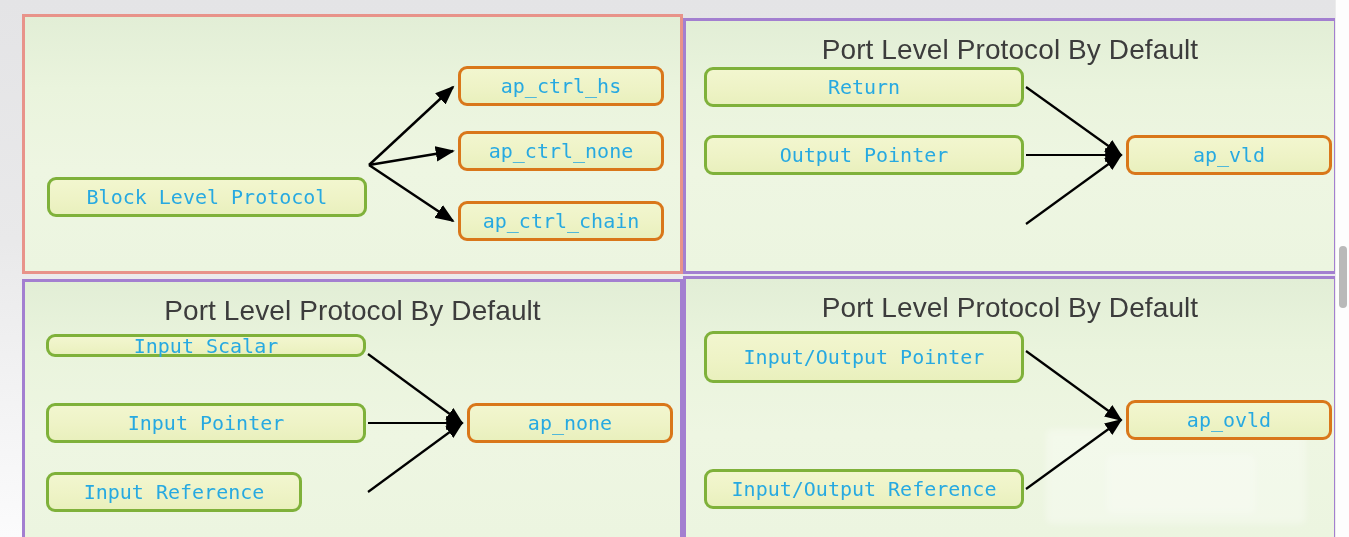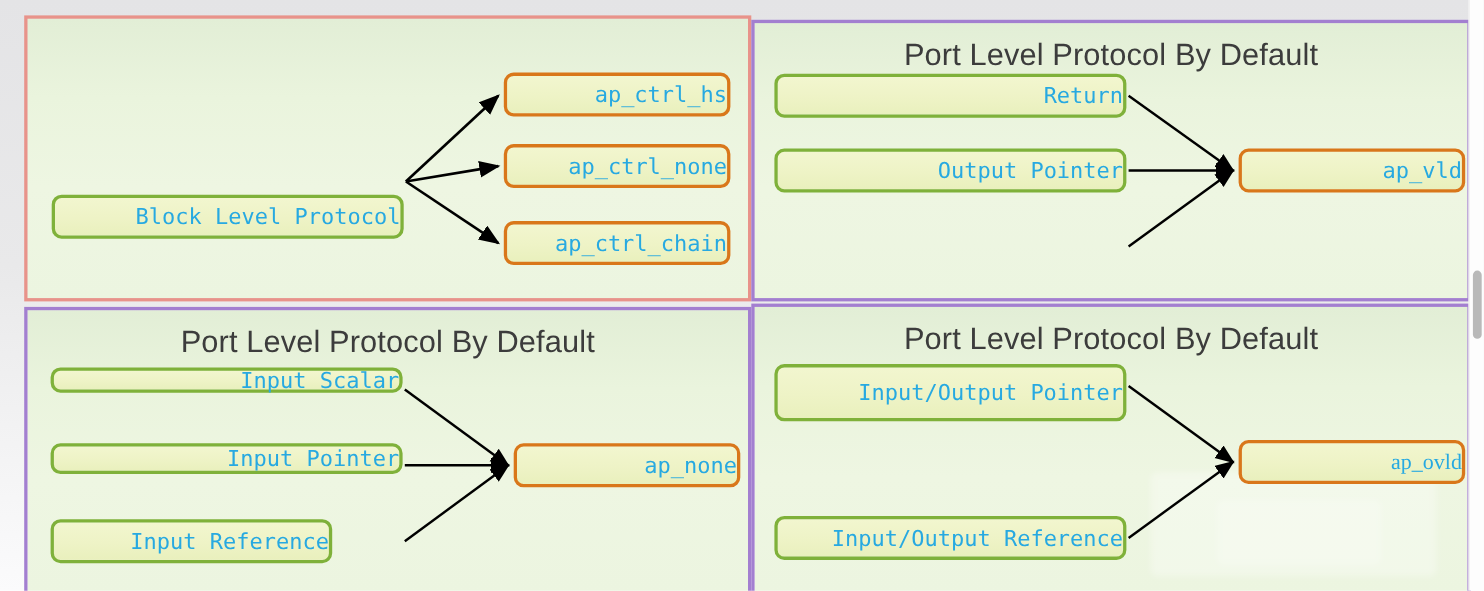--- a/index.html
+++ b/index.html
@@ -70,21 +70,21 @@
     letter-spacing: 0.1px;
     white-space: nowrap;
   }
 
   
   .node {
     position: absolute;
     box-sizing: border-box;
     display: flex;
     align-items: center;
-    justify-content: flex-end;
+    justify-content: center;
     border-radius: 9px;
     border-width: 3px;
     border-style: solid;
     background: linear-gradient(180deg, #f2f6cf 0%, #eef3c6 55%, #e9f0bd 100%);
     font-family: "DejaVu Sans Mono", "Liberation Mono", monospace;
     font-size: 20px;
     color: #27a9e1;
     white-space: nowrap;
     letter-spacing: 0px;
   }
@@ -185,21 +185,21 @@
   </div>
 
   <div class="panel violet" id="panel-bl">
 
     <div class="panel-title" style="top:13px;">Port Level Protocol By Default</div>
 
     <div class="node green" style="left:21px; top:52px; width:320px; height:23px;">
       <span>Input Scalar</span>
     </div>
 
-    <div class="node green" style="left:21px; top:121px; width:320px; height:28px;">
+    <div class="node green" style="left:21px; top:121px; width:320px; height:40px;">
       <span>Input Pointer</span>
     </div>
 
     <div class="node green" style="left:21px; top:190px; width:256px; height:40px;">
       <span>Input Reference</span>
     </div>
 
     <div class="node orange" style="left:442px; top:121px; width:206px; height:40px;">
       <span>ap_none</span>
     </div>
@@ -224,21 +224,21 @@
     <div class="panel-title" style="top:13px;">Port Level Protocol By Default</div>
 
     <div class="node green" style="left:18px; top:52px; width:320px; height:52px;">
       <span>Input/Output Pointer</span>
     </div>
 
     <div class="node green" style="left:18px; top:190px; width:320px; height:40px;">
       <span>Input/Output Reference</span>
     </div>
 
-    <div class="node orange" style="left:440px; top:121px; width:206px; height:40px;font-family:Liberation Serif, serif;">
+    <div class="node orange" style="left:440px; top:121px; width:206px; height:40px;">
       <span>ap_ovld</span>
     </div>
 
     <svg class="arrows" viewBox="0 0 648 259" preserveAspectRatio="none">
       <defs>
         <marker id="ah-br" markerWidth="9" markerHeight="9" refX="7.2" refY="3.2" orient="auto" markerUnits="strokeWidth">
           <path d="M0,0 L8,3.2 L0,6.4 z" fill="#000000"></path>
         </marker>
       </defs>
       <path d="M340,72 L435,141" stroke="#000" stroke-width="2.2" fill="none" marker-end="url(#ah-br)"></path>

